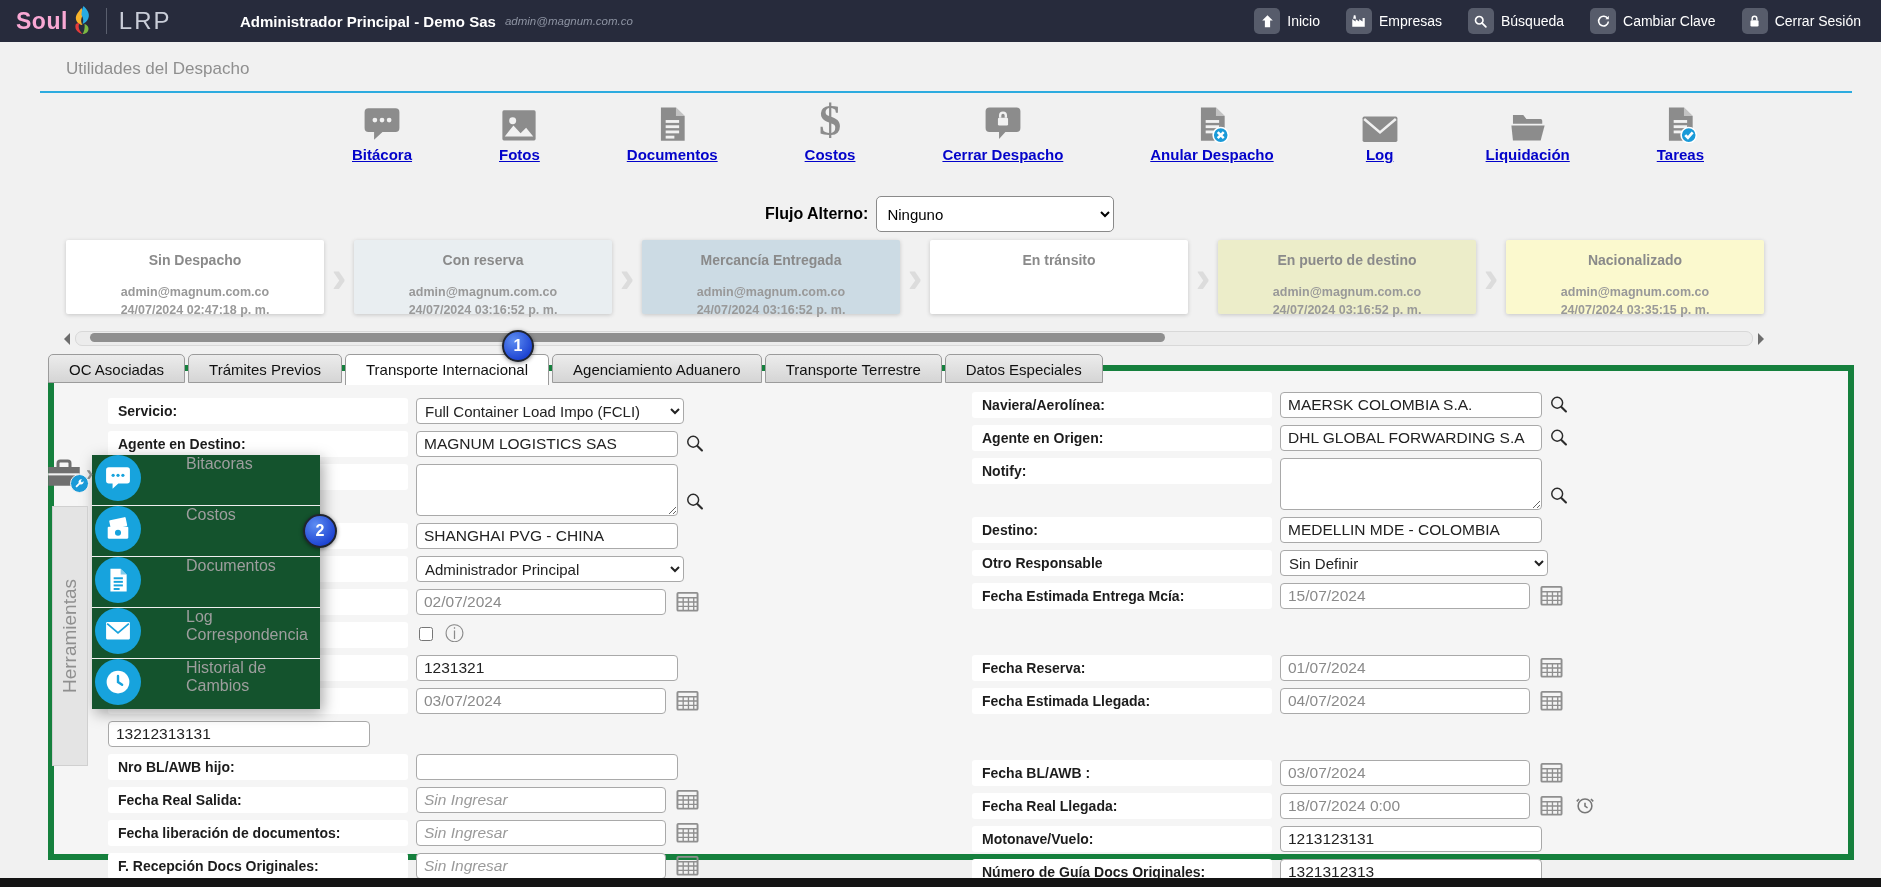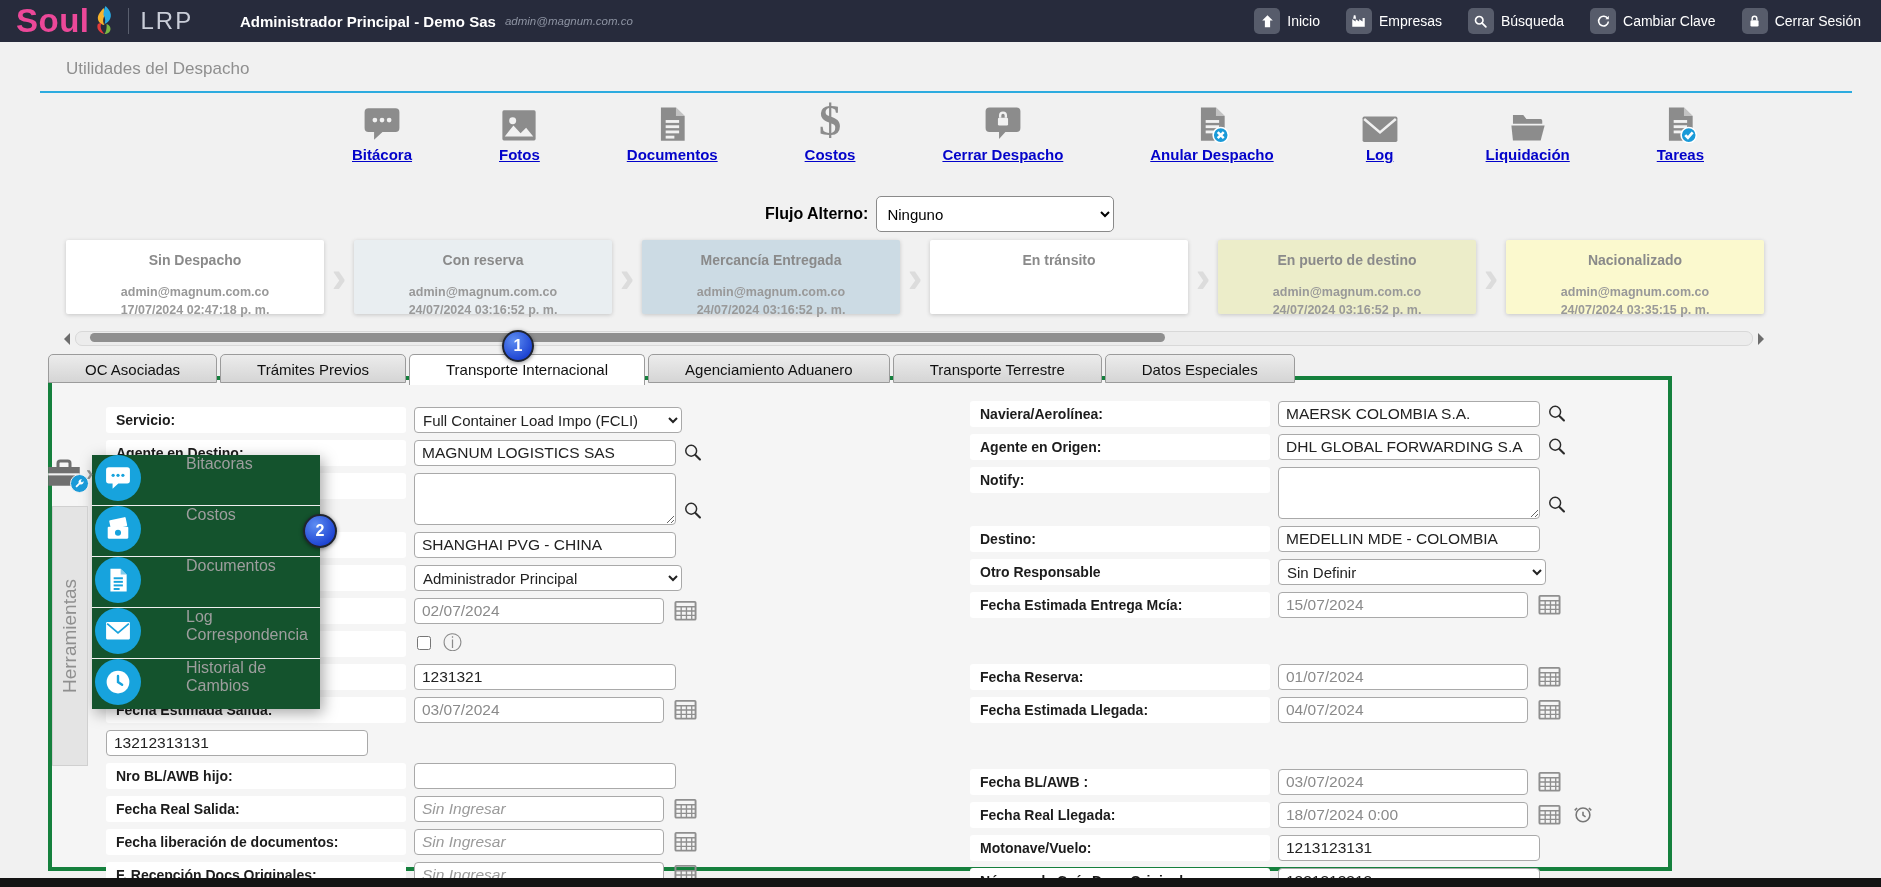--- a/index.html
+++ b/index.html
@@ -1,21 +1,21 @@
 <!DOCTYPE html>
 <html><head>
 <meta charset="utf-8">
 <style>
   html,body{margin:0;padding:0;background:#e6e6e6;font-family:"Liberation Sans",sans-serif;}
   .screen{position:relative;width:1881px;height:887px;overflow:hidden;background:#f1f1f1;}
 
   
   .navbar{position:absolute;top:0;left:0;right:0;height:42px;background:#272b3c;z-index:30;}
   .brand{position:absolute;left:16px;top:0;height:42px;display:flex;align-items:center;}
-  .brand-soul{color:#ec4899;font-size:33px;font-weight:bold;letter-spacing:.5px;}
+  .brand-soul{color:#f9a8d4;font-size:23px;font-weight:bold;letter-spacing:.5px;}
   .brand-flame{margin:0 4px 0 3px;display:flex;align-items:center;}
   .brand-divider{width:1px;height:26px;background:#5a5f6e;margin:0 12px 0 8px;}
   .brand-lrp{color:#c9cdd8;font-size:24px;letter-spacing:2px;}
   .nav-title{position:absolute;left:240px;top:0;height:42px;display:flex;align-items:center;gap:9px;}
   .nav-title .t{color:#fff;font-weight:bold;font-size:15px;}
   .nav-email{color:#8d93a2;font-size:11.5px;font-style:italic;}
   .nav-items{position:absolute;right:20px;top:0;height:42px;display:flex;align-items:center;gap:26px;}
   .nav-item{display:flex;align-items:center;gap:7px;color:#fff;font-size:14px;cursor:pointer;}
   .nav-chip{width:26px;height:26px;border-radius:5px;background:#575c6b;display:flex;align-items:center;justify-content:center;color:#fff;}
   .nav-chip svg{width:15px;height:auto;fill:currentColor;}
@@ -48,25 +48,25 @@
   
   .hscroll{position:absolute;left:58px;top:331px;width:1712px;height:15px;display:flex;align-items:center;gap:5px;}
   .arr{width:0;height:0;border:6px solid transparent;cursor:pointer;}
   .arr.left{border-right-color:#6d6d6d;}
   .arr.right{border-left-color:#6d6d6d;}
   .track{flex:1;height:13px;background:#ececec;border:1px solid #d8d8d8;border-radius:7px;position:relative;cursor:pointer;}
   .thumb{position:absolute;left:14px;top:1px;width:1075px;height:9px;background:#8f8f8f;border-radius:5px;cursor:grab;}
 
   
   .tabs{position:absolute;left:48px;top:354px;display:flex;z-index:5;}
-  .tab{height:29px;line-height:29px;padding:0 36px;background:linear-gradient(#ececec,#d5d5d5);border:1px solid #9b9b9b;border-radius:5px 5px 0 0;margin-right:3px;font-size:15px;color:#111;cursor:pointer;box-sizing:border-box;}
+  .tab{height:29px;line-height:29px;padding:0 20px;background:linear-gradient(#ececec,#d5d5d5);border:1px solid #9b9b9b;border-radius:5px 5px 0 0;margin-right:3px;font-size:15px;color:#111;cursor:pointer;box-sizing:border-box;}
   .tab.active{background:#fff;height:31px;border-bottom:none;position:relative;z-index:6;}
 
   
-  .panel{position:absolute;left:48px;top:376px;width:1624px;height:495px;background:#f5f5f5;border:4px solid #15803d;box-sizing:border-box;}
+  .panel{position:absolute;left:48px;top:365px;width:1806px;height:495px;background:#f5f5f5;border:6px solid #15803d;box-sizing:border-box;}
 
   .col{position:absolute;display:flex;flex-direction:column;gap:7px;}
   .col-left{left:54px;top:27px;}
   .col-right{left:918px;top:21px;}
   .form-row{display:flex;align-items:flex-start;gap:8px;height:26px;}
   .form-row.tall{height:52px;}
   .spacer{height:32px;}
   .flabel{flex:none;width:300px;height:26px;background:#fff;border-radius:3px;display:flex;align-items:center;padding-left:10px;box-sizing:border-box;font-size:14px;font-weight:bold;color:#1c1c1c;}
   .fcontrol{display:flex;align-items:flex-start;gap:5px;}
   input.txt{width:262px;height:26px;border:1px solid #a9a9a9;border-radius:4px;font-size:15.5px;padding:0 7px;box-sizing:border-box;color:#222;background:#fff;font-family:"Liberation Sans",sans-serif;}
@@ -288,21 +288,21 @@
 
   <div class="flow">
     <label class="flow-label">Flujo Alterno:</label>
     <select class="flow-select" id="flow-select"><option>Ninguno</option></select>
   </div>
 
   <div class="stages" id="stages">
       <div class="stage-card" style="background:#ffffff">
      <div class="stage-title">Sin Despacho</div>
      <div class="stage-line">admin@magnum.com.co</div>
-     <div class="stage-line">17/07/2024 02:47:18 p. m.</div>
+     <div class="stage-line">24/07/2024 02:47:18 p. m.</div>
    </div>
       <span class="stage-sep">›</span>
       <div class="stage-card" style="background:#e9eef1">
      <div class="stage-title">Con reserva</div>
      <div class="stage-line">admin@magnum.com.co</div>
      <div class="stage-line">24/07/2024 03:16:52 p. m.</div>
    </div>
       <span class="stage-sep">›</span>
       <div class="stage-card" style="background:#ccdbe4">
      <div class="stage-title">Mercancía Entregada</div>

